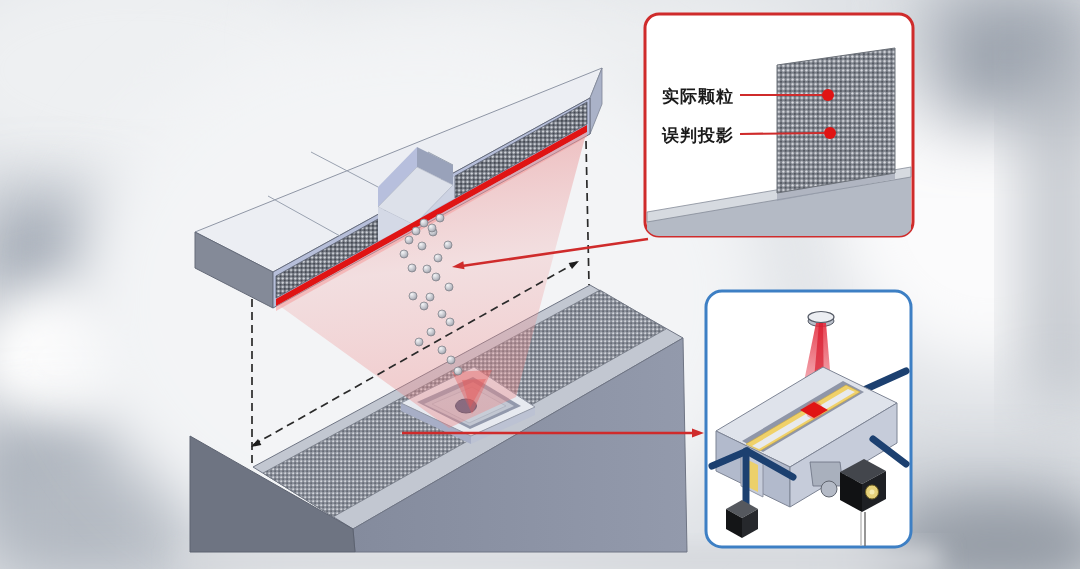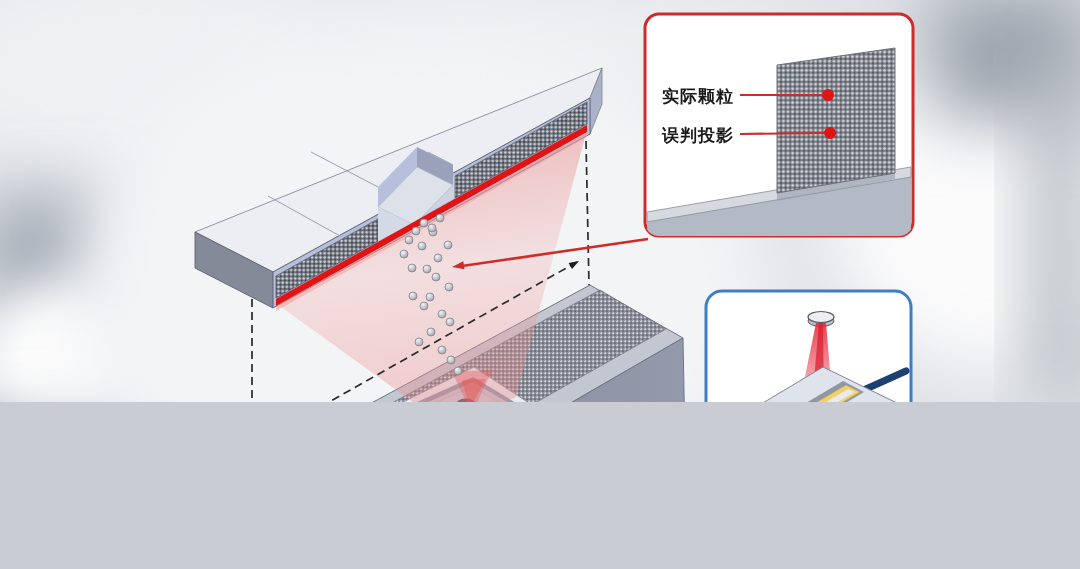--- a/index.html
+++ b/index.html
@@ -1,16 +1,16 @@
 <!DOCTYPE html>
 <html style="--accent-red: #cf2b2b; --laser-red: #e01414; --accent-blue: #3d7fc4; --rod-navy: #1c4070; --glow-yellow: #f0d169; --ink: #1a1a1a;"><head>
 <meta charset="utf-8">
 <style>
   html,body{margin:0;padding:0;background:#c9ccd2;}
-  #stage{position:relative;width:1080px;height:402px;overflow:hidden;
+  #stage{position:relative;width:1080px;height:569px;overflow:hidden;
          font-family:"Liberation Sans","DejaVu Sans",sans-serif;}
   #stage svg{position:absolute;inset:0;display:block;}
   .lbl{font-family:"Liberation Sans","DejaVu Sans",sans-serif;
        font-size:17px;font-weight:700;fill:var(--ink,#1a1a1a);letter-spacing:1px;}
   .red-box-border{fill:#ffffff;stroke:var(--accent-red,#cf2b2b);stroke-width:3;}
   .blue-box-border{fill:#ffffff;stroke:var(--accent-blue,#3d7fc4);stroke-width:3;}
   .red-line{stroke:var(--accent-red,#cf2b2b);stroke-width:2.2;fill:none;}
   .red-arrow{stroke:var(--accent-red,#cf2b2b);stroke-width:2.6;fill:none;}
   .red-head{fill:var(--accent-red,#cf2b2b);}
   .red-dot{fill:var(--laser-red,#e01414);}

